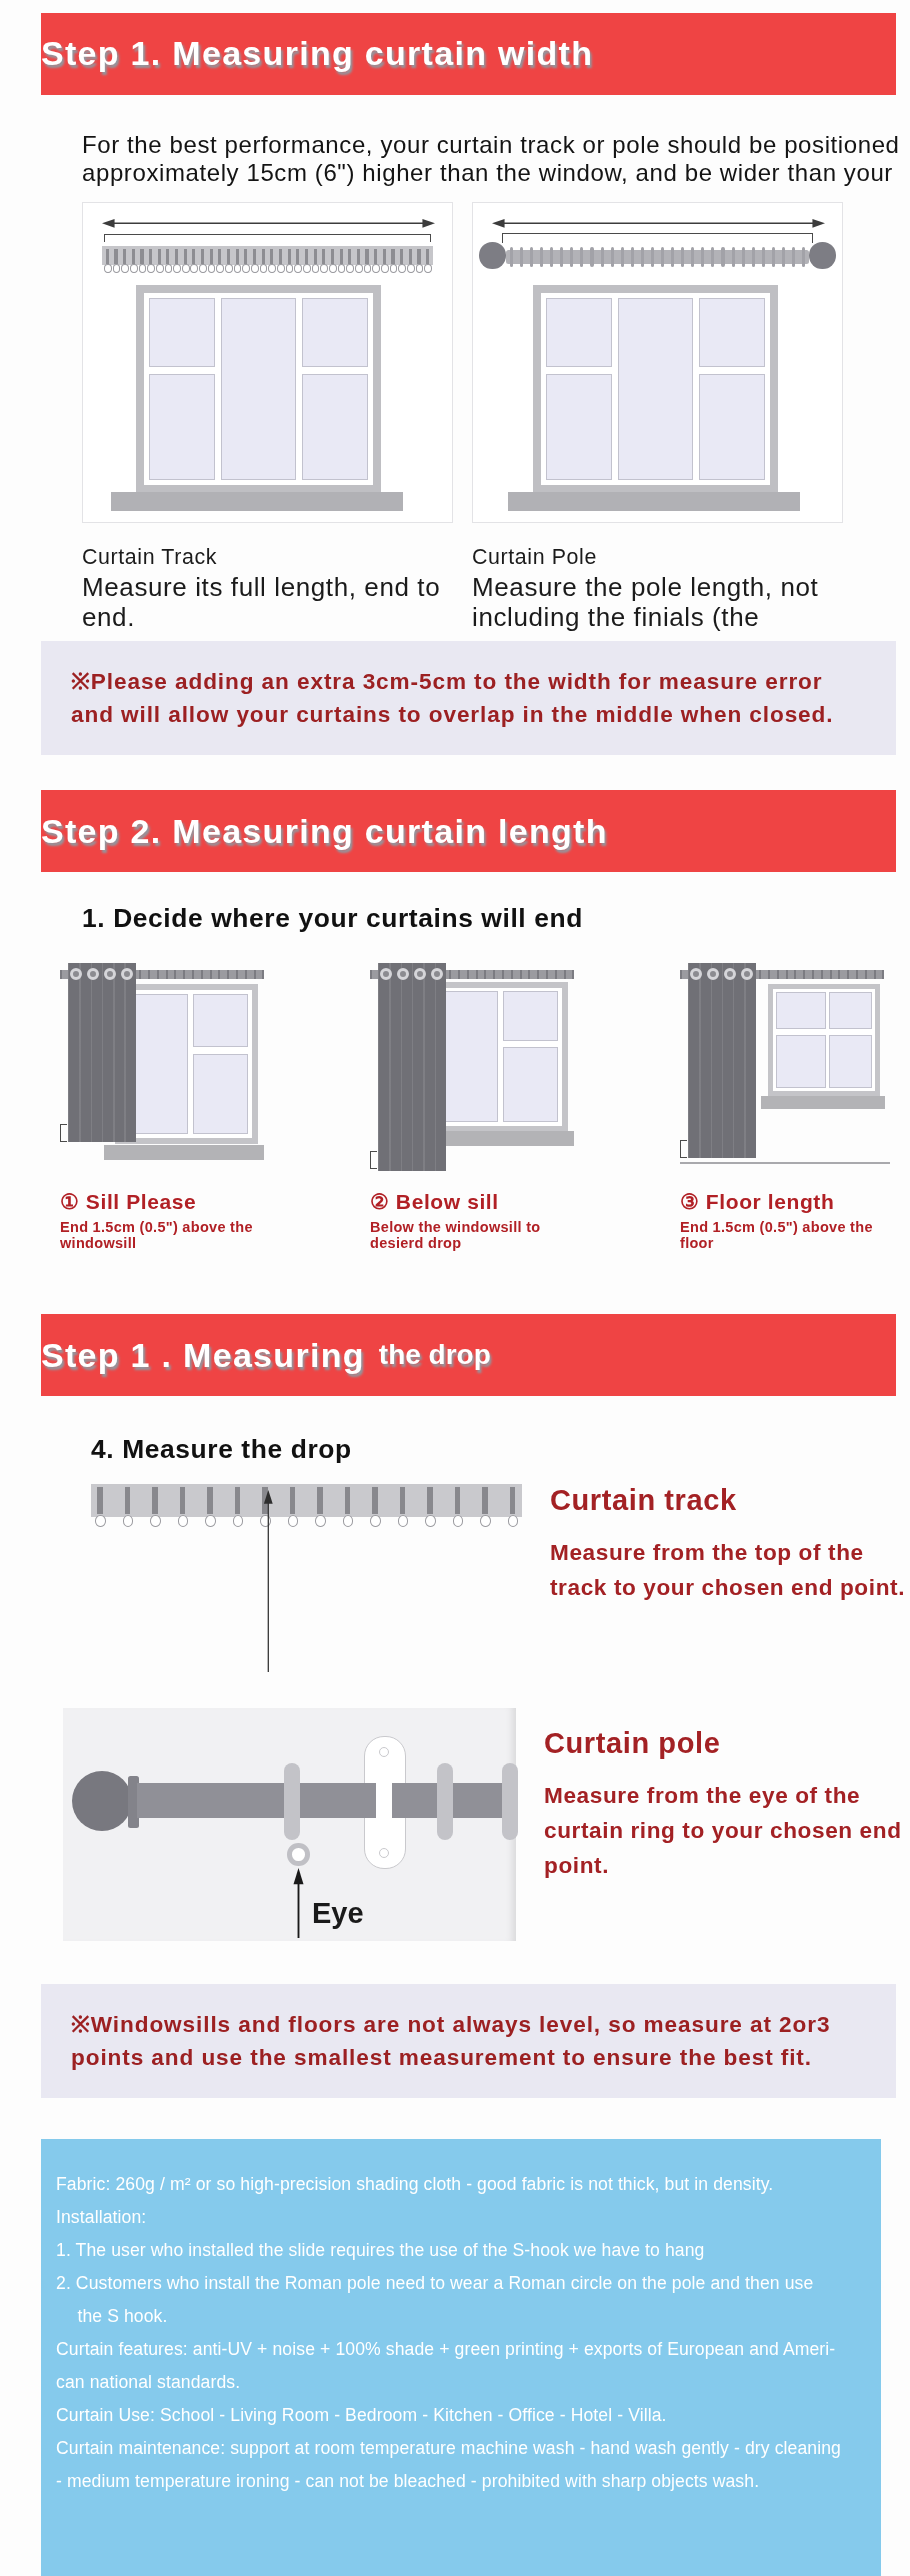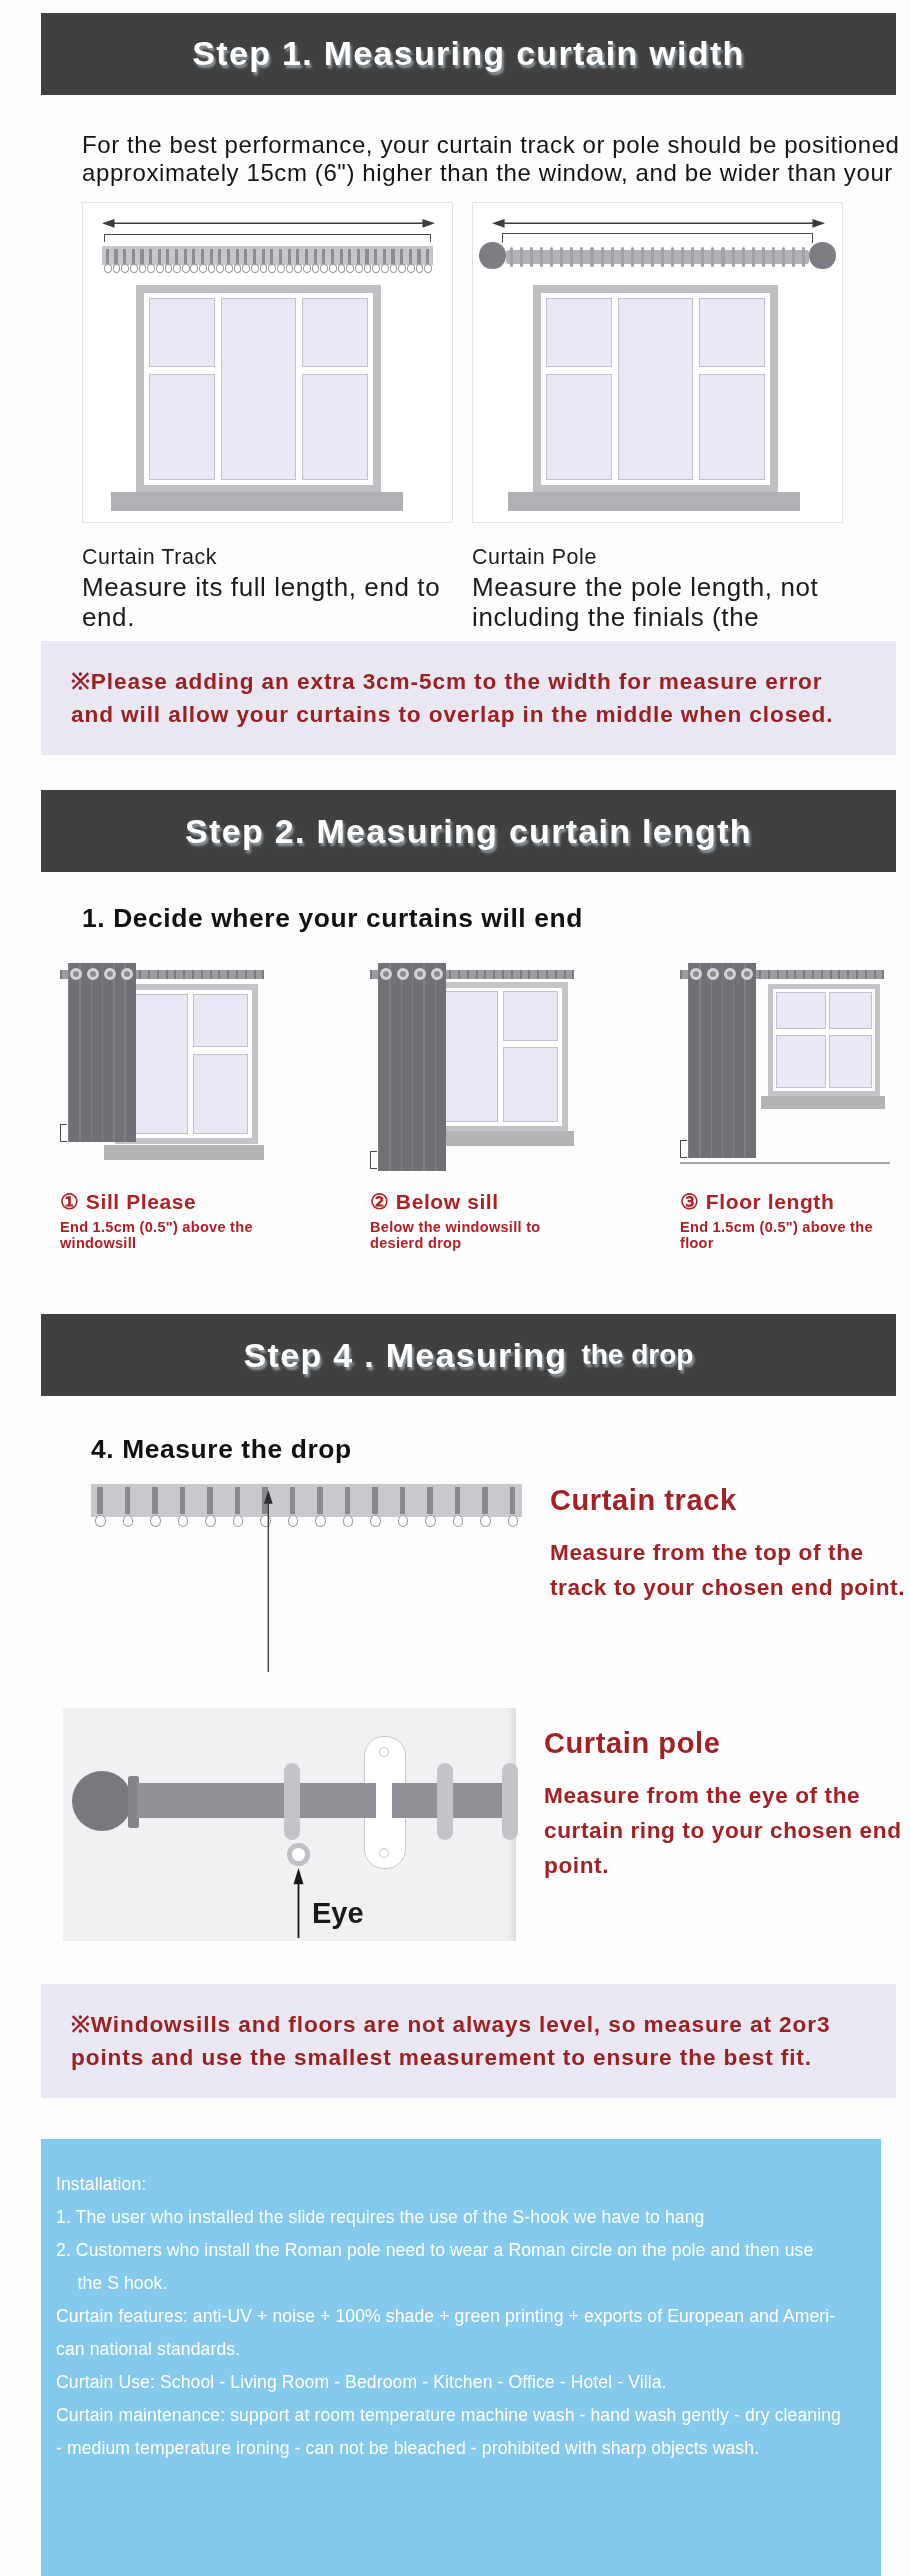--- a/index.html
+++ b/index.html
@@ -1,21 +1,21 @@
 <!DOCTYPE html>
 <html style="font-size:10px"><head>
 <meta charset="utf-8">
 <style>
   * { box-sizing: border-box; margin: 0; padding: 0; }
   body { background:#ffffff; font-family:"Liberation Sans", sans-serif; }
   .page { position:relative; width:910px; height:2576px; background:#fdfdfd; overflow:hidden; }
 
   
-  .banner { margin:0 14px 0 41px; width:855px; height:82px; background:#404040;
-            display:flex; align-items:center; justify-content:center; }
+  .banner { margin:0 14px 0 41px; width:855px; height:82px; background:#ef4444;
+            display:flex; align-items:center; justify-content:flex-start; }
   .banner .t { color:#ffffff; font-weight:bold; font-size:34px; letter-spacing:1.3px;
                text-shadow:1.9px 2.5px 2.5px #8f9aa2; white-space:nowrap; }
   .banner .t2 { color:#ffffff; font-weight:bold; font-size:28px; margin-left:14px;
                 letter-spacing:0px; text-shadow:1.9px 2.5px 2.5px #8f9aa2; }
   .banner1 { margin-top:12.6px; }
 
   
   .intro { margin:36px 0 0 82px; color:#141414; font-size:24px; line-height:28px; letter-spacing:0.6px; }
 
   
@@ -377,21 +377,21 @@
         </div>
         <span class="measure-mark" style="left:0; top:181px;"></span>
         <div class="floor-line"></div>
       </div>
       <div class="opt-title">③ Floor length</div>
       <div class="opt-desc">End 1.5cm (0.5") above the floor</div>
     </div>
   </div>
 
   <section class="banner" style="margin-top:63px;">
-    <span class="t">Step 4 . Measuring</span>
+    <span class="t">Step 1 . Measuring</span>
     <span class="t2">the drop</span>
   </section>
 
   <h2 class="h2" style="margin-left:91px; margin-top:38px;">4. Measure the drop</h2>
 
   <div class="fig-row row-track">
     <div style="position:relative;">
       <div class="track3">
         <div class="hooks">
             <span class="hook3"></span>
@@ -450,20 +450,21 @@
       <div class="ft-line">point.</div>
     </div>
   </div>
 
   <aside class="note" style="margin-top:43px;">
     <div>※Windowsills and floors are not always level, so measure at 2or3</div>
     <div>points and use the smallest measurement to ensure the best fit.</div>
   </aside>
 
   <section class="details">
+    <div class="dl">Fabric: 260g / m² or so high-precision shading cloth - good fabric is not thick, but in density.</div>
     <div class="dl">Installation:</div>
     <div class="dl">1. The user who installed the slide requires the use of the S-hook we have to hang</div>
     <div class="dl">2. Customers who install the Roman pole need to wear a Roman circle on the pole and then use</div>
     <div class="dl indent">the S hook.</div>
     <div class="dl">Curtain features: anti-UV + noise + 100% shade + green printing + exports of European and Ameri-</div>
     <div class="dl">can national standards.</div>
     <div class="dl">Curtain Use: School - Living Room - Bedroom - Kitchen - Office - Hotel - Villa.</div>
     <div class="dl">Curtain maintenance: support at room temperature machine wash - hand wash gently - dry cleaning</div>
     <div class="dl">- medium temperature ironing - can not be bleached - prohibited with sharp objects wash.</div>
   </section>

